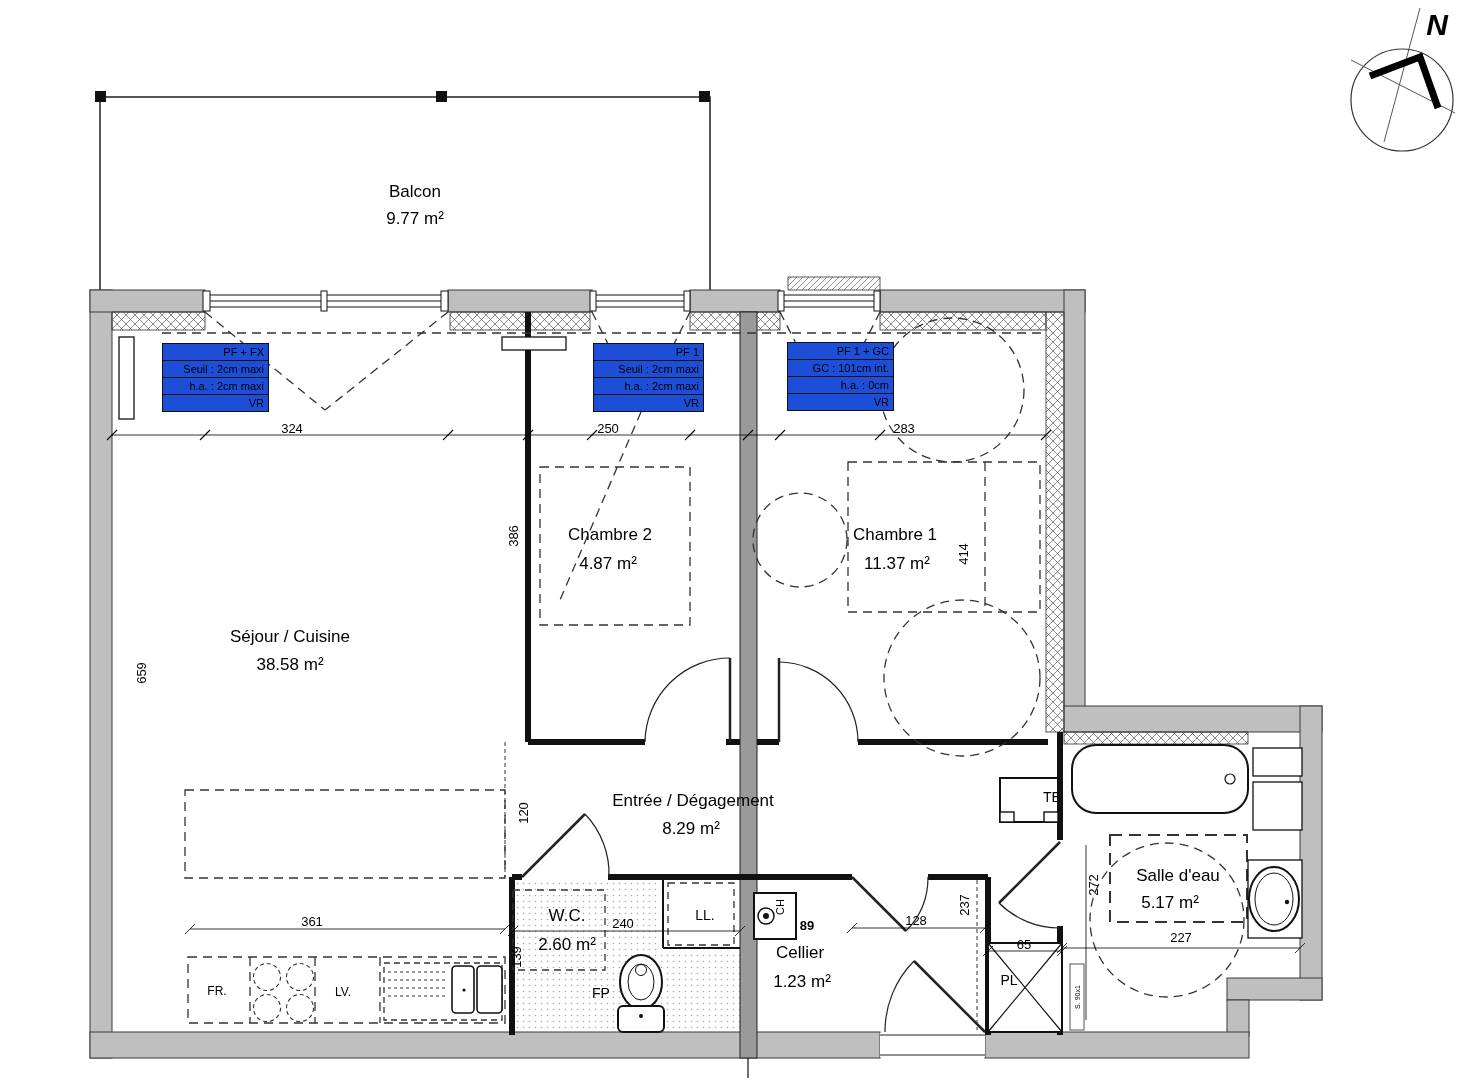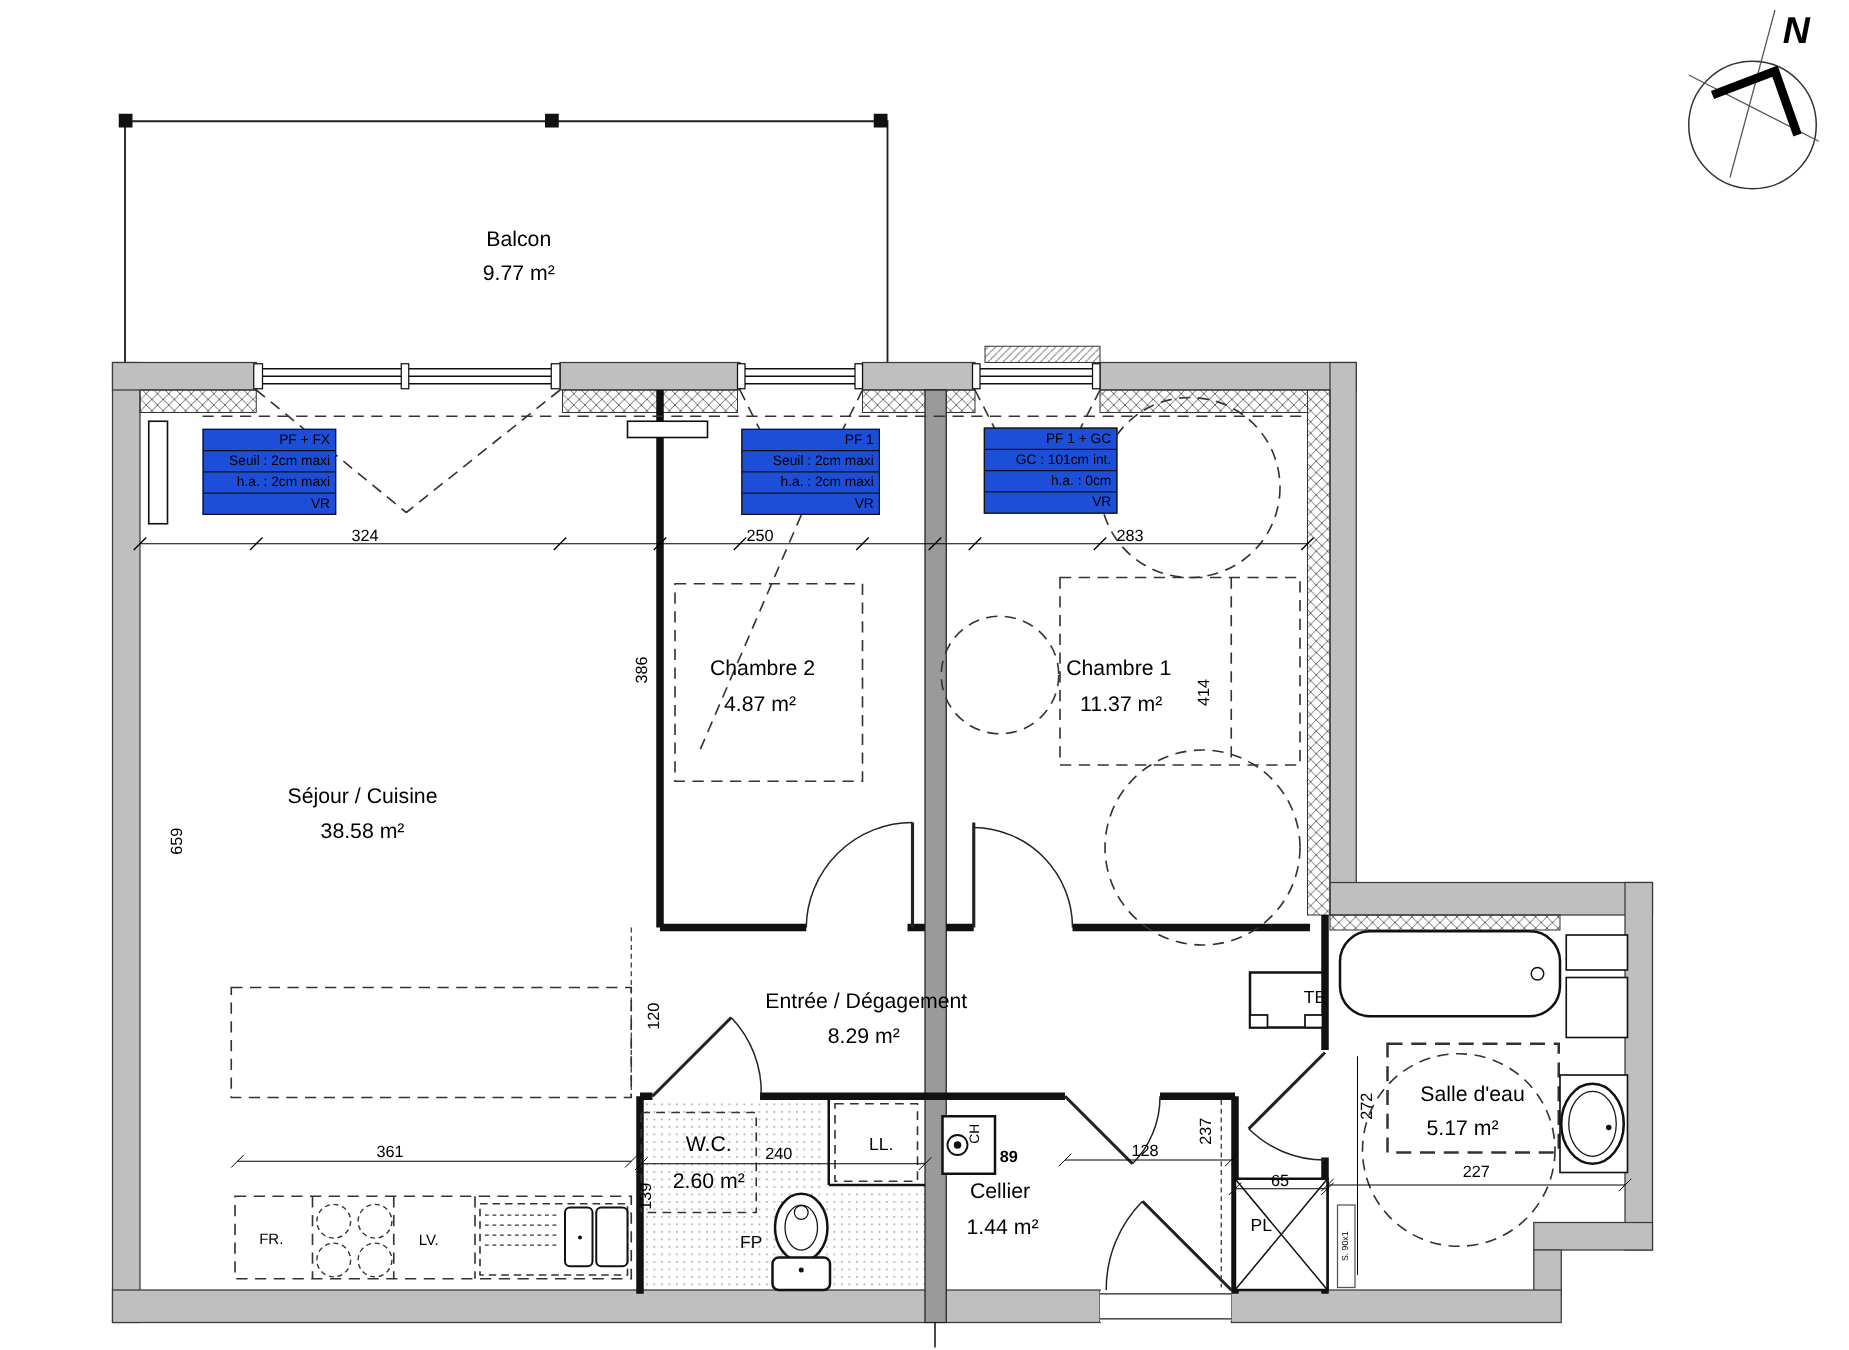--- a/index.html
+++ b/index.html
@@ -205,21 +205,21 @@
 <div class="lbl room" style="left:290px;top:665px;">38.58 m²</div>
 <div class="lbl room" style="left:610px;top:535px;">Chambre 2</div>
 <div class="lbl room" style="left:608px;top:564px;">4.87 m²</div>
 <div class="lbl room" style="left:895px;top:535px;">Chambre 1</div>
 <div class="lbl room" style="left:897px;top:564px;">11.37 m²</div>
 <div class="lbl room" style="left:693px;top:801px;">Entrée / Dégagement</div>
 <div class="lbl room" style="left:691px;top:829px;">8.29 m²</div>
 <div class="lbl room" style="left:567px;top:916px;">W.C.</div>
 <div class="lbl room" style="left:567px;top:945px;">2.60 m²</div>
 <div class="lbl room" style="left:800px;top:953px;">Cellier</div>
-<div class="lbl room" style="left:802px;top:982px;">1.44 m²</div>
+<div class="lbl room" style="left:802px;top:982px;">1.23 m²</div>
 <div class="lbl room" style="left:1178px;top:876px;">Salle d'eau</div>
 <div class="lbl room" style="left:1170px;top:903px;">5.17 m²</div>
 
 <div class="spec-box" style="left:162px;top:343px;width:105px;">
   <div class="spec-row">PF + FX</div>
   <div class="spec-row">Seuil : 2cm maxi</div>
   <div class="spec-row">h.a. : 2cm maxi</div>
   <div class="spec-row">VR</div>
 </div>
 <div class="spec-box" style="left:593px;top:343px;width:109px;">

